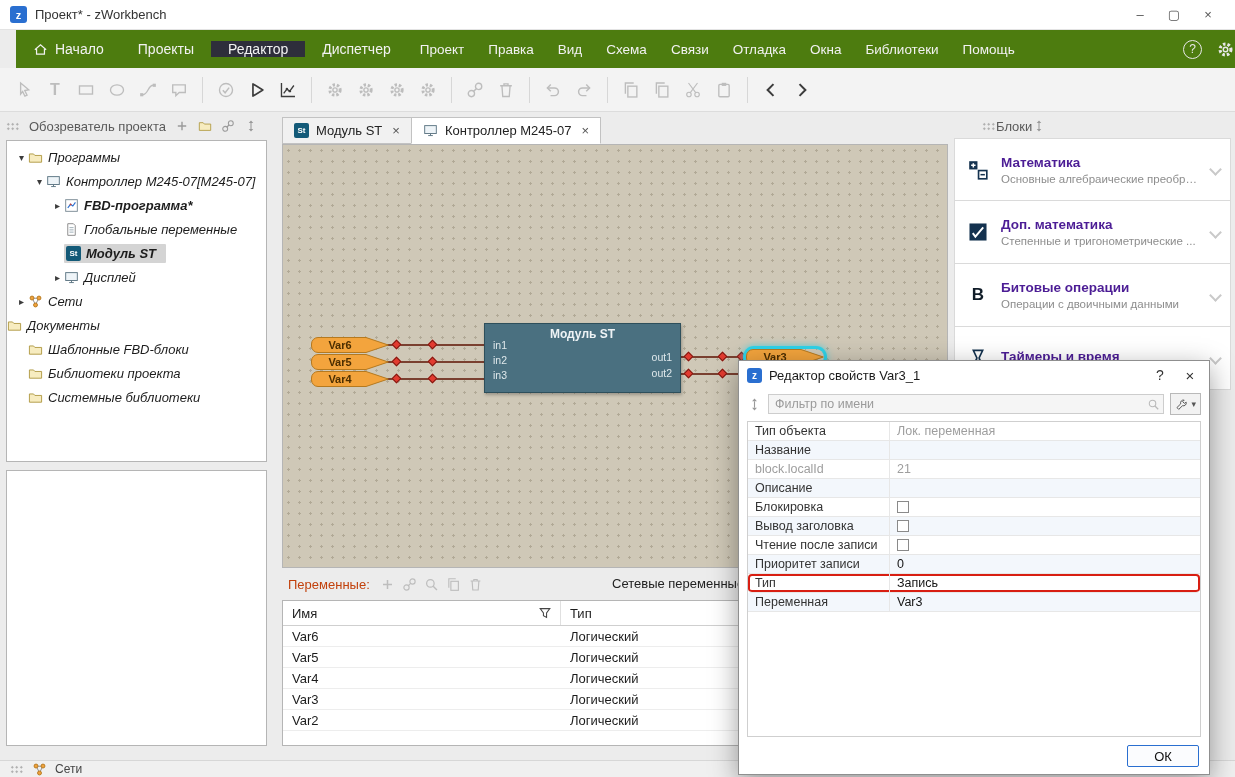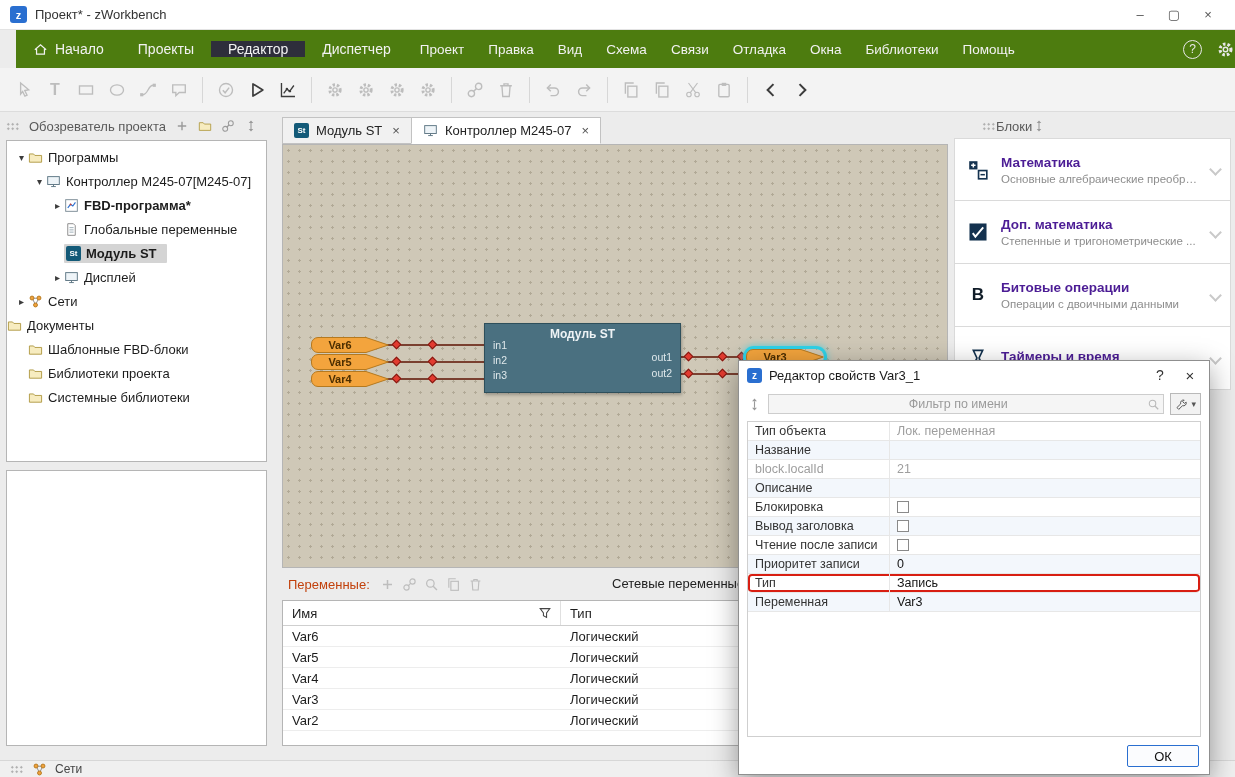--- a/index.html
+++ b/index.html
@@ -33,21 +33,21 @@
 .lhead{position:absolute;left:6px;top:114px;width:261px;height:24px;display:flex;align-items:center;gap:9px;color:#5a5a5a;}
 .grip{width:14px;height:9px;background-image:radial-gradient(#ababab 1.1px,transparent 1.2px);background-size:4.5px 4.5px;}
 .ptitle{font-size:13px;}
 .hic{color:#9a9a9a;display:flex;}
 .hic svg{width:14px;height:14px;}
 .treebox{position:absolute;left:6px;top:140px;width:261px;height:322px;background:#fff;border:1px solid #b5b5b5;padding-top:4px;overflow:hidden;}
 .lowbox{position:absolute;left:6px;top:470px;width:261px;height:276px;background:#fff;border:1px solid #b5b5b5;}
 .trow{height:24px;display:flex;align-items:center;font-size:13px;color:#1c1c1c;white-space:nowrap;}
 .arr{width:13px;display:inline-block;text-align:center;font-size:10px;color:#3c3c3c;flex:0 0 13px;}
 .tic{width:15px;height:15px;flex:0 0 15px;margin-right:5px;}
-.tl{line-height:15px;}
+.tl{line-height:15px;font-style:italic;}
 .bold{font-weight:bold;}
 .selbg{display:flex;align-items:center;background:#d4d4d4;padding:2px 10px 2px 2px;border-radius:1px;}
 .st-ic{width:15px;height:15px;flex:0 0 15px;background:#135a78;color:#fff;border-radius:2px;font-size:8px;font-weight:bold;display:inline-flex;align-items:center;justify-content:center;margin-right:5px;}
 
 
 .etabs{position:absolute;left:282px;top:117px;height:27px;display:flex;}
 .etab{display:flex;align-items:center;gap:7px;padding:0 11px;font-size:13px;color:#222;background:#f1f1f1;border:1px solid #c2c2c2;border-right:none;}
 .etab:last-child{border-right:1px solid #c2c2c2;}
 .etab.active{background:#fff;border-bottom:1px solid #fff;}
 .tclose{color:#555;font-size:13px;margin-left:3px;}
@@ -101,21 +101,21 @@
 
 .dialog{position:absolute;left:738px;top:360px;width:472px;height:415px;background:#fff;border:1px solid #8f8f8f;box-shadow:0 8px 26px rgba(0,0,0,.38);z-index:60;}
 .dtitle{height:28px;display:flex;align-items:center;padding:0 4px 0 8px;}
 .dtitle .appicon{width:15px;height:15px;font-size:10px;margin-right:7px;}
 .dtext{font-size:13px;color:#1a1a1a;}
 .dbtn{margin-left:auto;width:30px;height:24px;display:flex;align-items:center;justify-content:center;color:#333;font-size:14px;}
 .dbtn.x{margin-left:0;font-size:15px;}
 .dfilter{height:30px;display:flex;align-items:center;gap:6px;padding:0 8px;}
 .dfilter .hic svg{width:15px;height:15px;}
 .fwrap{flex:1;position:relative;}
-.finput{width:100%;height:20px;border:1px solid #cdcdcd;background:#f5f5f5;font-size:12.5px;padding:0 22px 0 6px;color:#6d28d9;font-family:inherit;text-align:center;}
+.finput{width:100%;height:20px;border:1px solid #cdcdcd;background:#f5f5f5;font-size:12.5px;padding:0 22px 0 6px;color:#6d28d9;font-family:inherit;}
 .finput::placeholder{color:#9b9b9b;}
 .fsearch{position:absolute;right:4px;top:3px;color:#b9b9b9;}
 .fsearch svg{width:13px;height:13px;}
 .wbtn2{height:22px;border:1px solid #b9b9b9;background:#f2f2f2;display:flex;align-items:center;padding:0 4px;gap:3px;color:#555;}
 .wbtn2 svg{width:13px;height:13px;}
 .caret{font-size:9px;color:#555;}
 .dgrid{margin:2px 8px 0;height:316px;border:1px solid #cfcfcf;overflow:hidden;}
 .prow{display:flex;height:19px;align-items:center;border-bottom:1px solid #e7e7e7;font-size:12.5px;position:relative;}
 .prow:nth-child(even){background:#f3f7fc;}
 .pname{width:142px;flex:0 0 142px;padding-left:7px;color:#333;border-right:1px solid #e7e7e7;height:100%;display:flex;align-items:center;}

